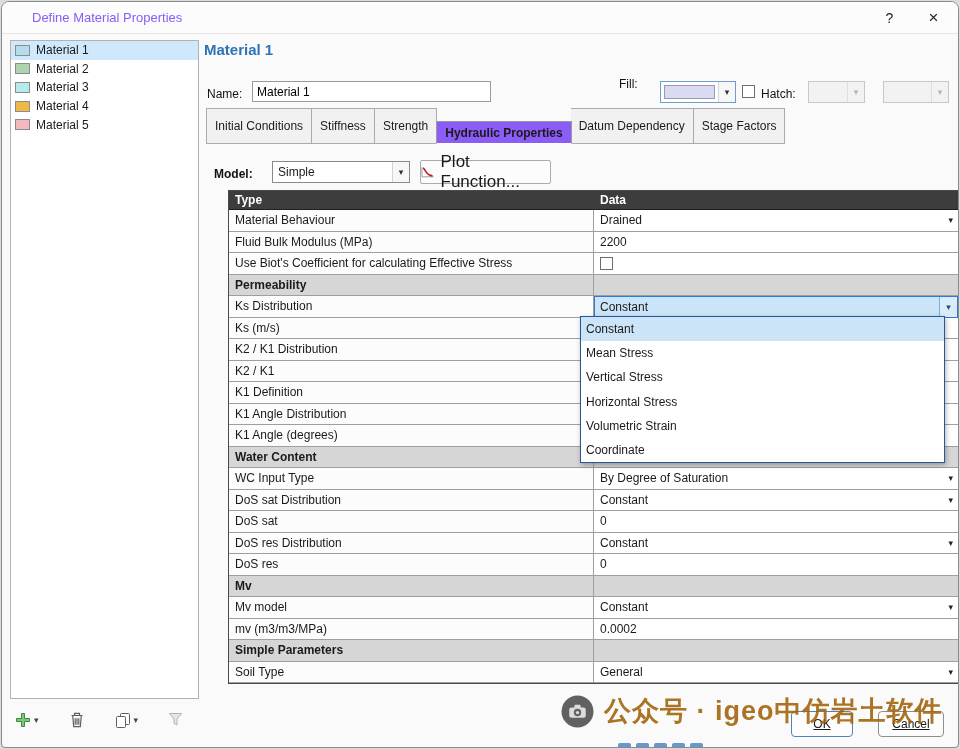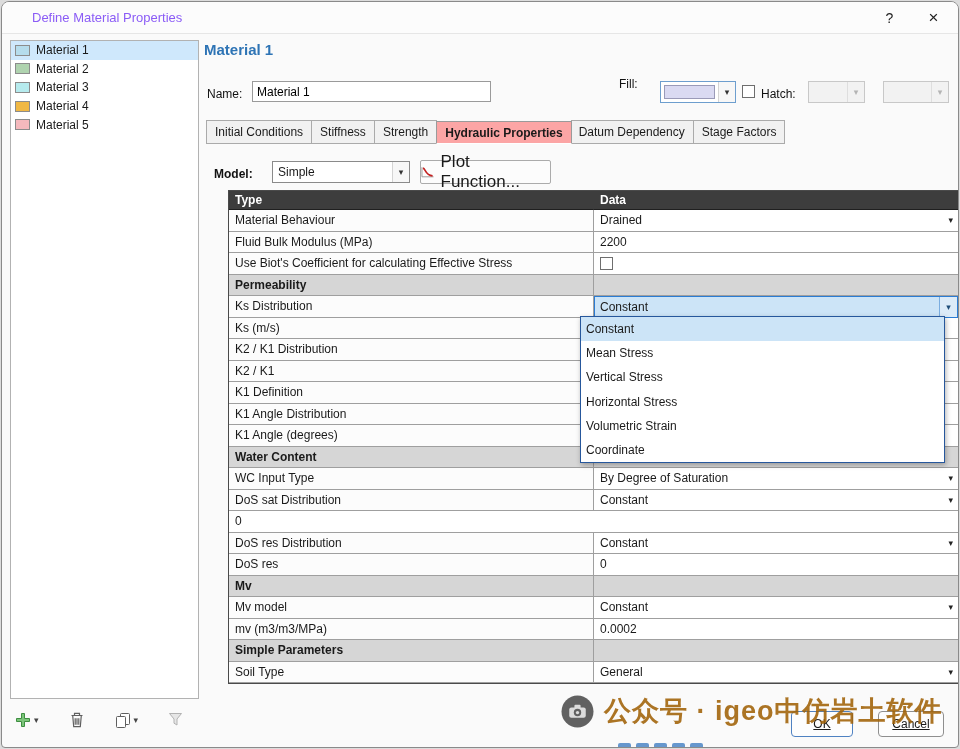--- a/index.html
+++ b/index.html
@@ -35,24 +35,24 @@
   .combo .c-arrow { width:17px; align-self:stretch; display:flex; align-items:center; justify-content:center;
                     font-size:9px; color:#333; border-left:1px solid #d4d4d4; background:#f7f7f7; }
   .combo.disabled { background:#f2f2f2; border-color:#c8c8c8; }
   .combo.disabled .c-arrow { color:#b4b4b4; background:#f2f2f2; border-left-color:#dedede; }
   .fill-combo { left:658px; top:79px; width:76px; border-color:#6d9ece; }
   .fill-swatch { flex:1; margin:3px; height:14px; border:1px solid #9a9ab8; }
   .cbx13 { position:absolute; width:13px; height:13px; border:1px solid #6e6e6e; background:#fff; }
 
   
   .tabs { position:absolute; left:204px; top:119px; display:flex; align-items:flex-end; height:23px; }
-  .tab { height:24px; padding:0 8px; display:flex; align-items:center; background:#f1f1f1;
+  .tab { height:36px; padding:0 8px; display:flex; align-items:center; background:#f1f1f1;
          border:1px solid #aaaaaa; border-left:none; white-space:nowrap; }
   .tab:first-child { border-left:1px solid #aaaaaa; }
-  .tab.active { height:23px; background:#fca5a5; border:1px solid #9a9a9a; border-bottom:1px solid #fff;
+  .tab.active { height:23px; background:#8b5cf6; border:1px solid #9a9a9a; border-bottom:1px solid #fff;
                 font-weight:bold; margin:0 -1px; position:relative; z-index:2; }
 
   
   .model-combo { left:270px; top:159px; width:138px; }
   .plot-btn { position:absolute; left:418px; top:158px; width:131px; height:24px; background:#fcfcfc;
               border:1px solid #ababab; border-radius:2px; display:flex; align-items:center;
               justify-content:center; gap:6px; font-size:17px; }
 
   
   .prop-table { position:absolute; left:226px; top:188px; width:731px; border:1px solid #4a4a4a; background:#fff; }
@@ -240,20 +240,21 @@
         </div>
       </div>
       <div class="prow dropdown">
         <div class="pc type">DoS sat Distribution</div>
         <div class="pc data">
           <span class="val">Constant</span>
           <span class="dd-arrow">▾</span>
         </div>
       </div>
       <div class="prow text">
+        <div class="pc type">DoS sat</div>
         <div class="pc data">
           <span class="val">0</span>
         </div>
       </div>
       <div class="prow dropdown">
         <div class="pc type">DoS res Distribution</div>
         <div class="pc data">
           <span class="val">Constant</span>
           <span class="dd-arrow">▾</span>
         </div>

